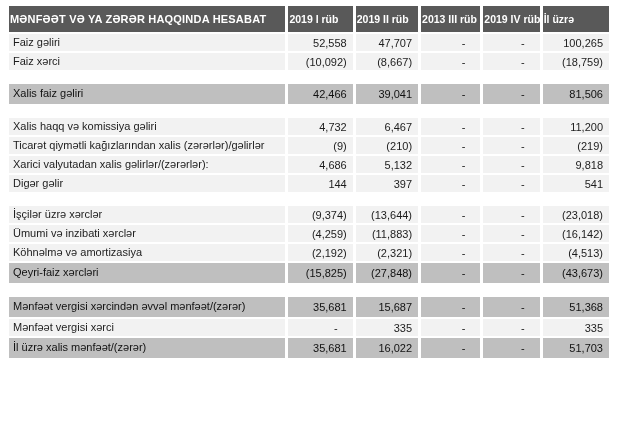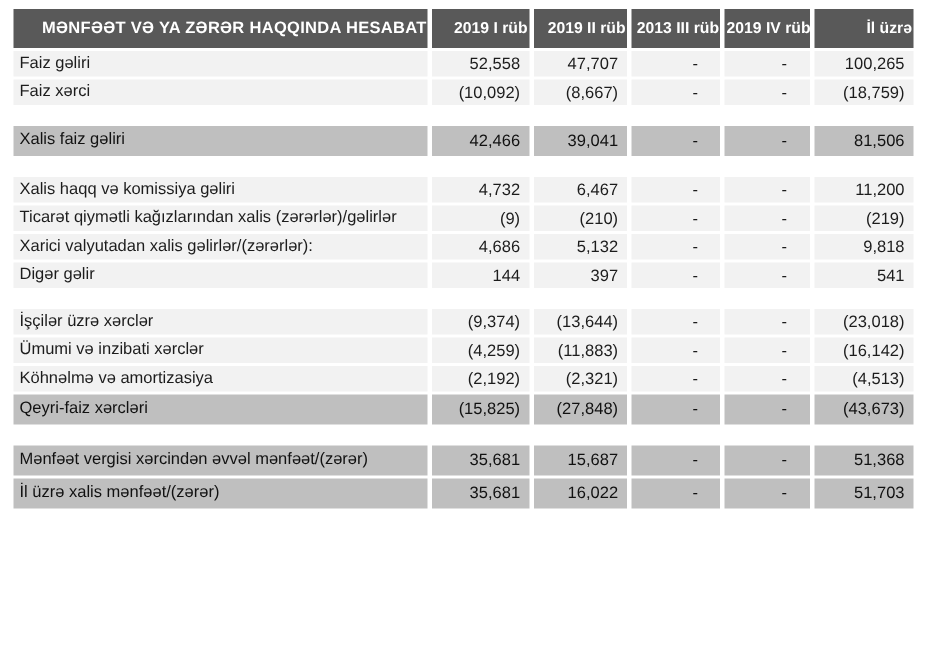--- a/index.html
+++ b/index.html
@@ -16,21 +16,21 @@
     border-spacing: 3px 2px;
     table-layout: fixed;
     width: 606px;
   }
   
   .pl thead th {
     background: #595959;
     color: #ffffff;
     font-weight: bold;
     font-size: 10.5px;
-    text-align: right;
+    text-align: left;
     vertical-align: middle;
     height: 26px;
     padding: 0 1px;
     white-space: nowrap;
     overflow: hidden;
   }
   .pl thead th.lbl {
     font-size: 11px;
     letter-spacing: 0.2px;
   }
@@ -181,20 +181,28 @@
           <td colspan="6"></td>
         </tr>
       <tr class="t">
         <td class="lbl">Mənfəət vergisi xərcindən əvvəl mənfəət/(zərər)</td>
         <td class="num">35,681</td>
         <td class="num">15,687</td>
         <td class="num dash">-</td>
         <td class="num dash">-</td>
         <td class="num">51,368</td>
       </tr>
+      <tr class="r">
+        <td class="lbl">Mənfəət vergisi xərci</td>
+        <td class="num dash">-</td>
+        <td class="num">335</td>
+        <td class="num dash">-</td>
+        <td class="num dash">-</td>
+        <td class="num">335</td>
+      </tr>
       <tr class="t">
         <td class="lbl">İl üzrə xalis mənfəət/(zərər)</td>
         <td class="num">35,681</td>
         <td class="num">16,022</td>
         <td class="num dash">-</td>
         <td class="num dash">-</td>
         <td class="num">51,703</td>
       </tr>
     </tbody>
   </table>

